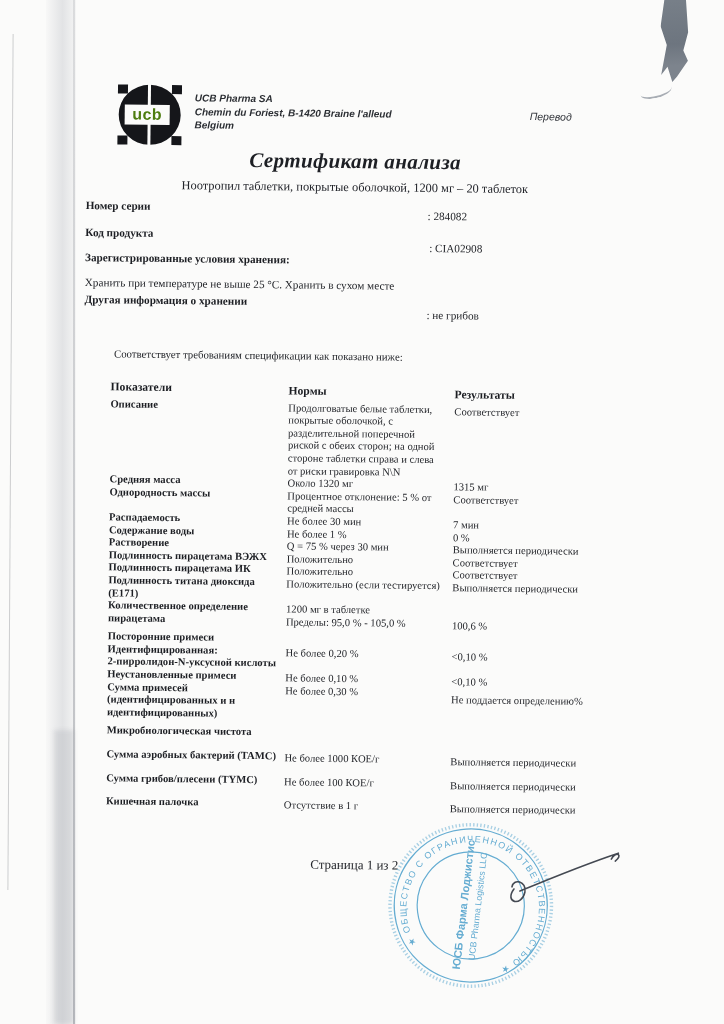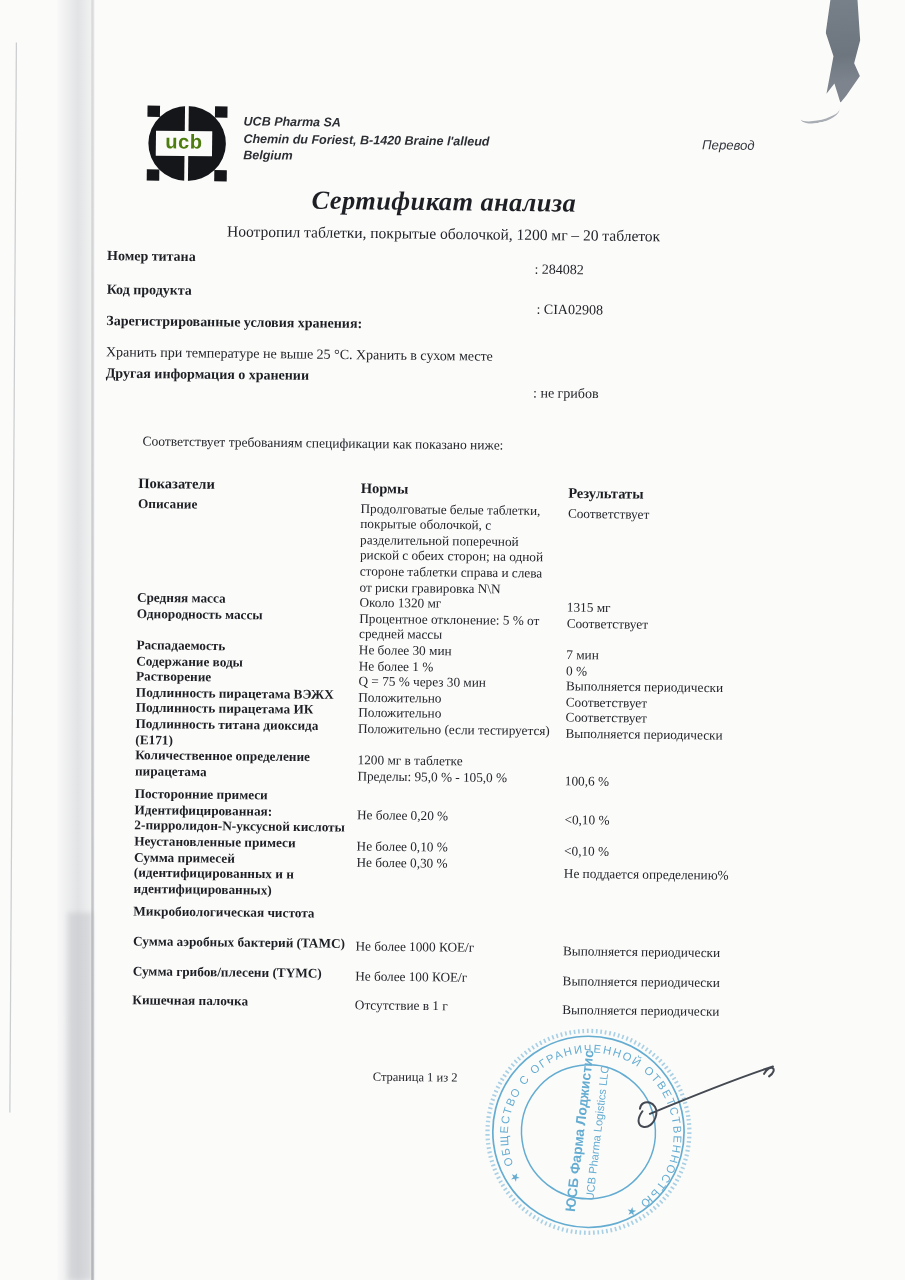--- a/index.html
+++ b/index.html
@@ -30,21 +30,21 @@
   .logo-corner{position:absolute;width:10px;height:9px;background:#15161a;}
   .lc-tl{left:0;top:1px;} .lc-tr{right:0;top:1px;} .lc-bl{left:0;bottom:1px;} .lc-br{right:0;bottom:1px;}
   .logo-vline{position:absolute;left:30px;top:0;width:3px;height:100%;background:#fbfbfa;}
   .logo-band{position:absolute;left:7px;top:21px;width:45px;height:20px;background:#fbfbfa;
     display:flex;align-items:center;justify-content:center;}
   .logo-text{font-family:"Liberation Sans",sans-serif;font-weight:700;font-size:16px;
     letter-spacing:.5px;color:#4d7c0f;line-height:1;}
   .company{left:196px;top:90px;font-family:"Liberation Sans",sans-serif;font-style:italic;
     font-weight:700;font-size:10px;line-height:13.5px;color:#2b2e33;}
   .translation{left:531px;top:105px;font-family:"Liberation Sans",sans-serif;font-style:italic;
-    font-size:10.5px;color:#33363c;margin-left:32px;}
+    font-size:10.5px;color:#33363c;}
   
   .title{left:0;top:146px;width:714px;text-align:center;font-size:21px;font-weight:700;
     font-style:italic;letter-spacing:.4px;color:#1d1f24;}
   .subtitle{left:0;top:177px;width:714px;text-align:center;font-size:12.4px;color:#22242a;}
   
   .flabel{font-weight:700;font-size:11.2px;color:#1d1f24;}
   .ftext{font-size:11.2px;}
   .fvalue{font-size:11.2px;}
   
   .spec{left:118px;top:347px;font-size:10.8px;}
@@ -55,21 +55,21 @@
   .c1{font-weight:700;color:#1d1f24;}
   .c2{position:relative;top:2px;}
   .c3{position:relative;top:4px;}
   .thead{margin-bottom:4px;}
   .thead .cell{font-weight:700;font-size:11.6px;color:#1b1d22;}
   .spaced{margin-top:11px;}
   .spaced-sm{margin-top:6px;}
   .r9 .c3{top:17px;}
   .r13 .c3{top:9px;}
   
-  .footer{left:308px;top:854px;font-size:10px;}
+  .footer{left:320px;top:854px;font-size:13px;}
   
   .stamp{left:396px;top:816px;width:170px;height:170px;transform:rotate(-8deg);opacity:.85;}
   .signature{left:500px;top:840px;width:135px;height:65px;}
 </style>
 </head>
 <body>
 
 <div class="scan">
 
   <div class="abs edge-band"></div>
@@ -95,21 +95,21 @@
     <div class="abs company">
       <div>UCB Pharma SA</div>
       <div>Chemin du Foriest, B-1420 Braine l'alleud</div>
       <div>Belgium</div>
     </div>
     <div class="abs translation">Перевод</div>
 
     <div class="abs title">Сертификат анализа</div>
     <div class="abs subtitle">Ноотропил таблетки, покрытые оболочкой, 1200 мг – 20 таблеток</div>
 
-    <div class="abs flabel" style="left:88px;top:199px;">Номер титана</div>
+    <div class="abs flabel" style="left:88px;top:199px;">Номер серии</div>
     <div class="abs fvalue" style="left:430px;top:206px;text-align:center;">: 284082</div>
 
     <div class="abs flabel" style="left:88px;top:226px;">Код продукта</div>
     <div class="abs fvalue" style="left:432px;top:238px;text-align:center;">: CIA02908</div>
 
     <div class="abs flabel" style="left:88px;top:251px;">Зарегистрированные условия хранения:</div>
     <div class="abs ftext" style="left:88px;top:276px;">Хранить при температуре не выше 25 °C. Хранить в сухом месте</div>
 
     <div class="abs flabel" style="left:88px;top:293px;">Другая информация о хранении</div>
     <div class="abs fvalue" style="left:430px;top:305px;">: не грибов</div>

